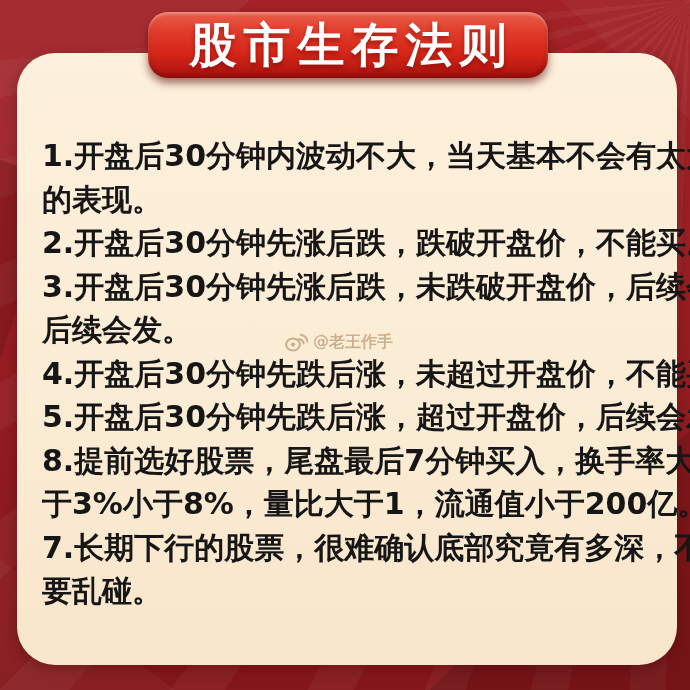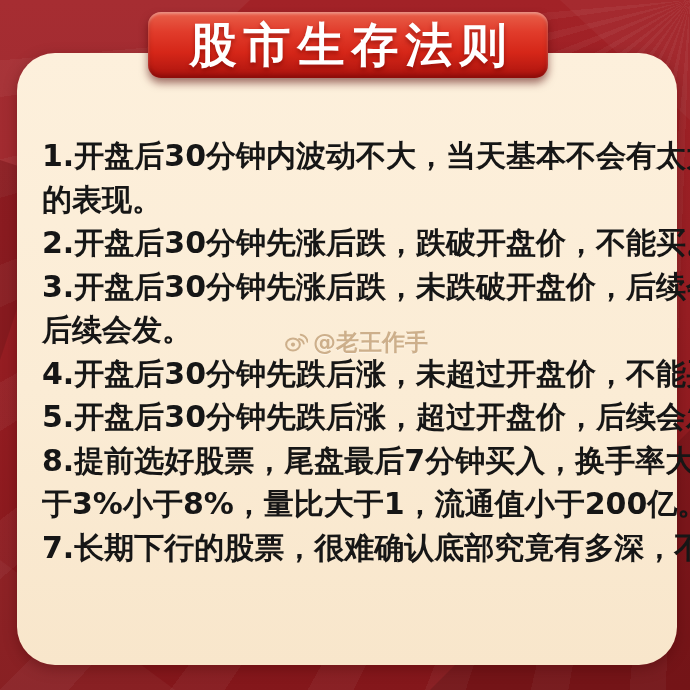--- a/index.html
+++ b/index.html
@@ -21,21 +21,21 @@
   .bg-pattern{position:absolute;left:0;top:0;width:690px;height:690px;}
 
   .card{
     position:absolute;left:17px;top:53px;width:660px;height:612px;
     background:linear-gradient(180deg,#fdf0dc 0%,#fbecd5 55%,#f8e6cb 100%);
     border-radius:38px;
     box-shadow:0 4px 14px rgba(60,0,0,0.35);
   }
   .banner{
     position:absolute;left:148px;top:12px;width:400px;height:66px;
-    border-radius:13px;
+    border-radius:20px;
     background:linear-gradient(180deg,#e8604a 0%,#e13c2b 30%,#d52618 62%,#aa130e 100%);
     box-shadow:0 5px 9px rgba(80,0,0,0.55), inset 0 2px 3px rgba(255,255,255,0.35),
                inset 0 -3px 5px rgba(90,0,0,0.45);
     display:flex;align-items:center;justify-content:center;
     z-index:3;
   }
   .banner .title{
     color:#ffffff;font-size:47px;font-weight:bold;letter-spacing:7px;
     padding-left:7px;white-space:nowrap;
     text-shadow:0 3px 4px rgba(120,8,4,0.55);
@@ -47,21 +47,21 @@
     height:43.5px;line-height:43.5px;
     font-size:30px;font-weight:bold;color:#161616;
     white-space:nowrap;letter-spacing:0px;
   }
   .watermark{
     position:absolute;left:267px;top:276px;height:26px;
     display:flex;align-items:center;gap:5px;
     opacity:0.85;z-index:2;
   }
   .watermark .wm-text{
-    font-size:23px;font-weight:bold;color:#c5a57e;
+    font-size:16px;font-weight:bold;color:#c5a57e;
     text-shadow:0 1px 1px rgba(255,255,255,0.55);
     white-space:nowrap;
   }
   .weibo-icon{display:block;}
 </style>
 </head>
 <body>
 
 <div class="stage">
 
@@ -78,20 +78,21 @@
       <div class="rule-line">1.开盘后30分钟内波动不大，当天基本不会有太大</div>
       <div class="rule-line">的表现。</div>
       <div class="rule-line">2.开盘后30分钟先涨后跌，跌破开盘价，不能买。</div>
       <div class="rule-line">3.开盘后30分钟先涨后跌，未跌破开盘价，后续会</div>
       <div class="rule-line">后续会发。</div>
       <div class="rule-line">4.开盘后30分钟先跌后涨，未超过开盘价，不能买</div>
       <div class="rule-line">5.开盘后30分钟先跌后涨，超过开盘价，后续会发</div>
       <div class="rule-line">8.提前选好股票，尾盘最后7分钟买入，换手率大</div>
       <div class="rule-line">于3%小于8%，量比大于1，流通值小于200亿。</div>
       <div class="rule-line">7.长期下行的股票，很难确认底部究竟有多深，不</div>
+      <div class="rule-line">要乱碰。</div>
     </div>
 
     <div class="watermark">
       <svg class="weibo-icon" width="24" height="22" viewBox="0 0 28 24" xmlns="http://www.w3.org/2000/svg" aria-hidden="true">
         <ellipse cx="10.5" cy="15" rx="8" ry="7" fill="none" stroke="#c5a57e" stroke-width="2.4"></ellipse>
         <circle cx="10.5" cy="15" r="2.4" fill="#c5a57e"></circle>
         <path d="M17.5 8.5 q4.5 0.8 5.6 5.4" fill="none" stroke="#c5a57e" stroke-width="2.2" stroke-linecap="round"></path>
         <path d="M19.5 3.5 q6.8 1.2 8 8.2" fill="none" stroke="#c5a57e" stroke-width="2.2" stroke-linecap="round"></path>
       </svg>
       <span class="wm-text">@老王作手</span>

